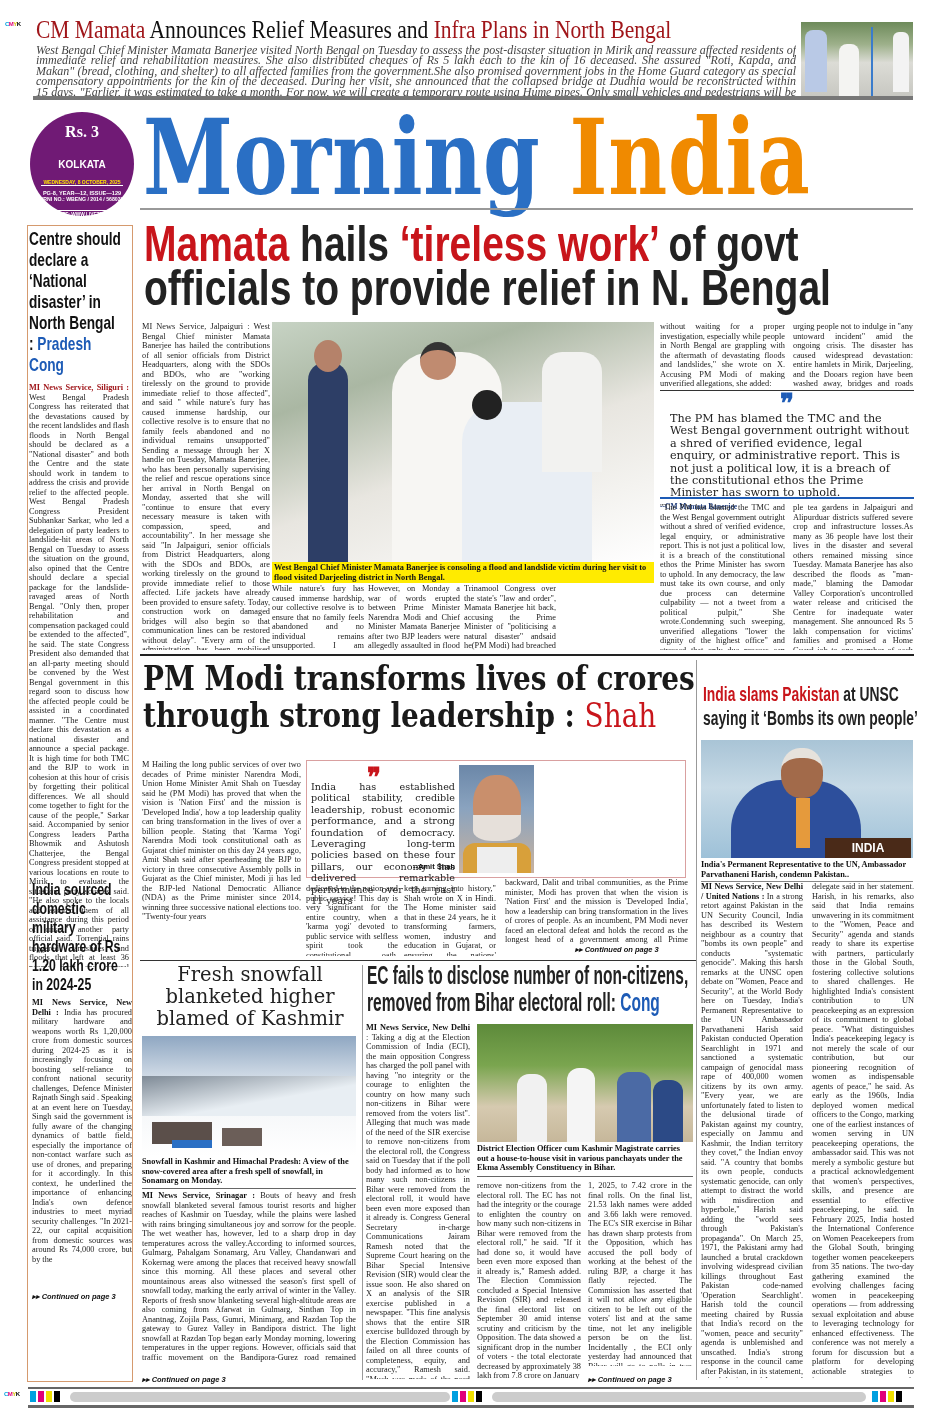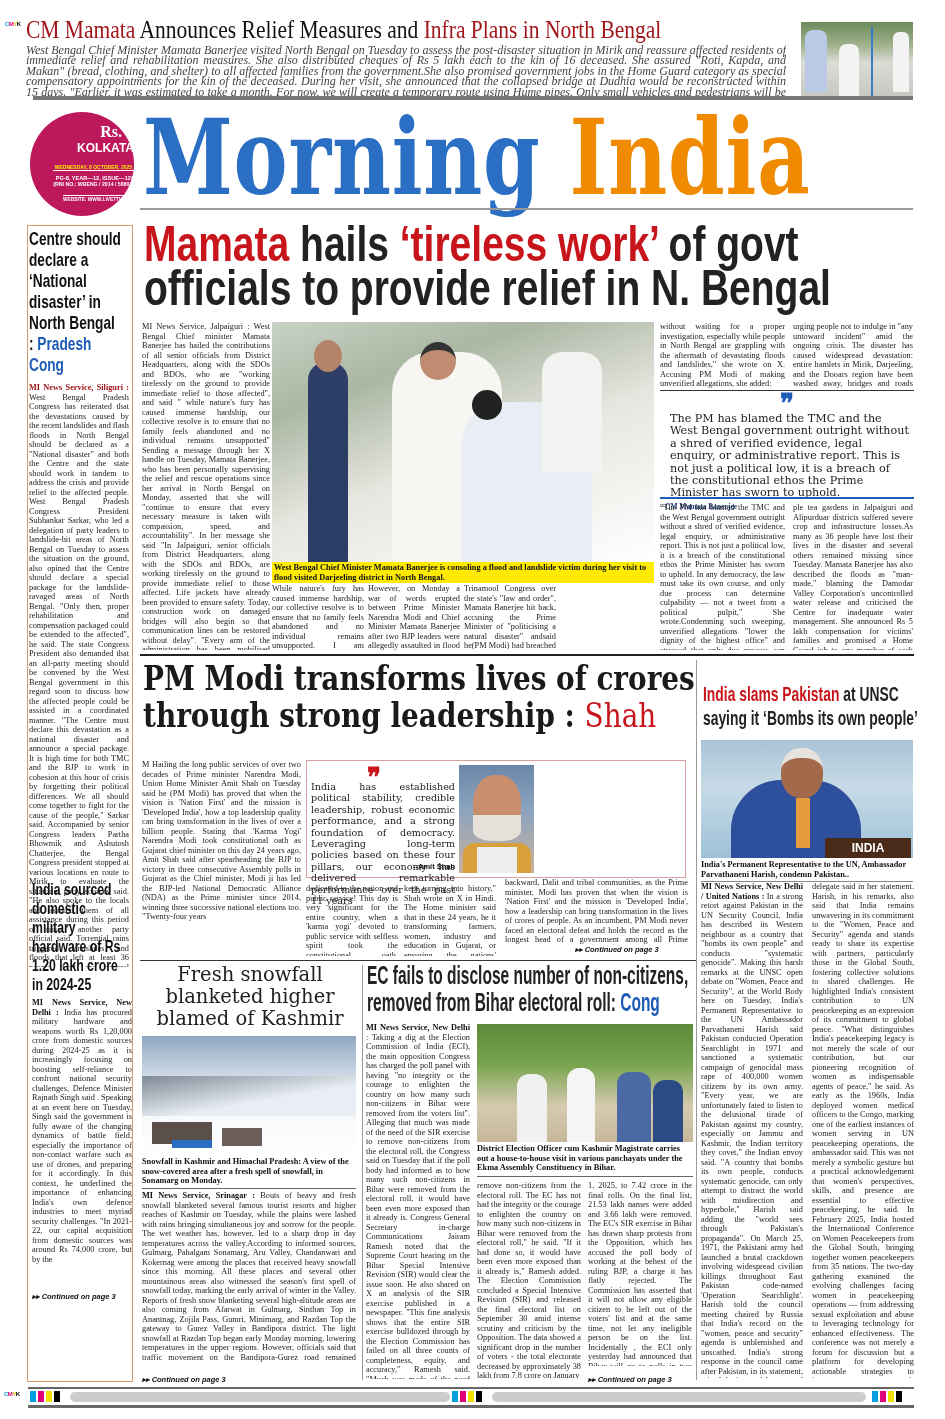--- a/index.html
+++ b/index.html
@@ -5,53 +5,53 @@
 *{box-sizing:border-box;margin:0;padding:0}
 body{width:945px;height:1419px;background:#fff;position:relative;overflow:hidden;font-family:"DejaVu Serif",serif;color:#111}
 .abs{position:absolute}
 .cmyk{font:bold 6px "Liberation Sans",sans-serif;letter-spacing:-0.5px}
 .cmyk .c{color:#00a0e0}.cmyk .m{color:#e0007a}.cmyk .y{color:#d8c000}.cmyk .k{color:#000}
 .kicker{font-family:"Liberation Serif",serif;font-size:25px;line-height:28px;color:#111;white-space:nowrap;transform:scaleX(0.86);transform-origin:left}
 .blue{color:#1d5bb6}
 .lead-txt{font-family:"Liberation Serif",serif;font-style:italic;font-size:12px;line-height:10.4px;color:#444;text-align:justify}
 .rule{background:#777;height:5px}
 .masthead{font-family:"DejaVu Serif",serif;font-weight:bold;font-size:104px;line-height:104px;letter-spacing:1px;transform:scaleX(0.78);transform-origin:left;white-space:nowrap}
-.badge{width:104px;height:104px;border-radius:50%;background:#be185d;color:#fff;text-align:right;font-family:"Liberation Sans",sans-serif}
+.badge{width:104px;height:104px;border-radius:50%;background:#701a75;color:#fff;text-align:center;font-family:"Liberation Sans",sans-serif}
 .col{font-family:"Liberation Serif",serif;font-size:8.3px;line-height:9.5px;text-align:justify;hyphens:auto;overflow:hidden;color:#222}
 .byline{font-weight:bold;color:#a0161a}
 .byline.k{color:#111}
 .hl-cond{font-family:"Liberation Sans",sans-serif;font-weight:bold;transform:scaleX(0.72);transform-origin:left;white-space:nowrap}
 .photo{overflow:hidden}
 .caption{font-family:"Liberation Serif",serif;font-weight:bold;font-size:8.3px;line-height:9.5px;color:#111}
 .quote-mark{font-family:"DejaVu Serif",serif;font-weight:bold;font-size:26px;line-height:20px;text-align:center}
 .cont{font-family:"Liberation Sans",sans-serif;font-weight:bold;font-style:italic;font-size:7.5px;color:#111}
 .vline{background:#999;width:1px}
 </style>
 </head>
 <body>
 
 <div class="abs cmyk" style="left:5px;top:21px"><span class="c">C</span><span class="m">M</span><span class="y">Y</span><span class="k">K</span></div>
 
-<div class="abs" style="left:26px;top:16px;width:760px">
+<div class="abs" style="left:36px;top:16px;width:760px">
   <div class="kicker">
     <span style="color:#a0161a">CM Mamata</span><span> Announces Relief Measures and </span><span style="color:#a0161a">Infra Plans in North Bengal</span>
   </div>
   <div class="lead-txt" style="margin-top:1px;height:53px;overflow:hidden"><span>West Bengal Chief Minister Mamata Banerjee visited North Bengal on Tuesday to assess the post-disaster situation in Mirik and reassure affected residents of immediate relief and rehabilitation measures. She also distributed cheques of Rs 5 lakh each to the kin of 16 deceased. She assured "Roti, Kapda, and Makan" (bread, clothing, and shelter) to all affected families from the government.She also promised government jobs in the Home Guard category as special compensatory appointments for the kin of the deceased.  During her visit, she announced that the collapsed bridge at Dudhia would be reconstructed within 15 days. "Earlier, it was estimated to take a month. For now, we will create a temporary route using Hume pipes. Only small vehicles and pedestrians will be able to use it," she said.</span> <span style="color:#a0161a">PG 3</span></div>
 </div>
 <div class="abs photo" style="left:801px;top:22px;width:112px;height:74px;background:linear-gradient(180deg,#6d8a5a 0%,#9db08a 30%,#dcdcd6 55%,#c8c8c2 100%)">
   <div class="abs" style="left:4px;top:8px;width:22px;height:62px;background:#b9c9e6;border-radius:8px 8px 0 0"></div>
   <div class="abs" style="left:38px;top:22px;width:20px;height:52px;background:#f4f4f2;border-radius:8px 8px 0 0"></div>
   <div class="abs" style="left:70px;top:5px;width:2px;height:69px;background:#3a7ccc"></div>
   <div class="abs" style="left:92px;top:10px;width:16px;height:60px;background:#f3f3f3;border-radius:6px 6px 0 0"></div>
 </div>
 <div class="abs rule" style="left:33px;top:96px;width:880px;height:4px"></div>
 
 <div class="abs badge" style="left:30px;top:112px">
   <div style="font-family:'Liberation Serif',serif;font-size:16px;font-weight:bold;margin-top:11px">Rs. 3</div>
-  <div style="font-size:12px;font-weight:bold;margin-top:0">KOLKATA</div>
+  <div style="font-size:10px;font-weight:bold;margin-top:18px">KOLKATA</div>
   <div style="font-size:5px;font-weight:bold;color:#ffe600;margin-top:3px;border-bottom:1px solid #fff;display:inline-block;padding:0 2px">WEDNESDAY, 8 OCTOBER, 2025</div>
   <div style="font-size:5.6px;font-weight:bold;margin-top:2px">PG-8, YEAR—12, ISSUE—129</div>
   <div style="font-size:5.2px;font-weight:bold">(RNI NO.: WBENG / 2014 / 56803)</div>
   <div style="font-size:4.8px;font-weight:bold;margin-top:4px;border-top:1px solid #fff;display:inline-block;padding-top:1px">WEBSITE: WWW.LIVE7TV.COM</div>
 </div>
 <div class="abs masthead" style="left:143px;top:106px">
   <span style="color:#2a6fc4">Morning</span> <span style="color:#f08a00">India</span>
 </div>
 <div class="abs" style="left:140px;top:208px;width:773px;height:2px;background:#999"></div>
 

